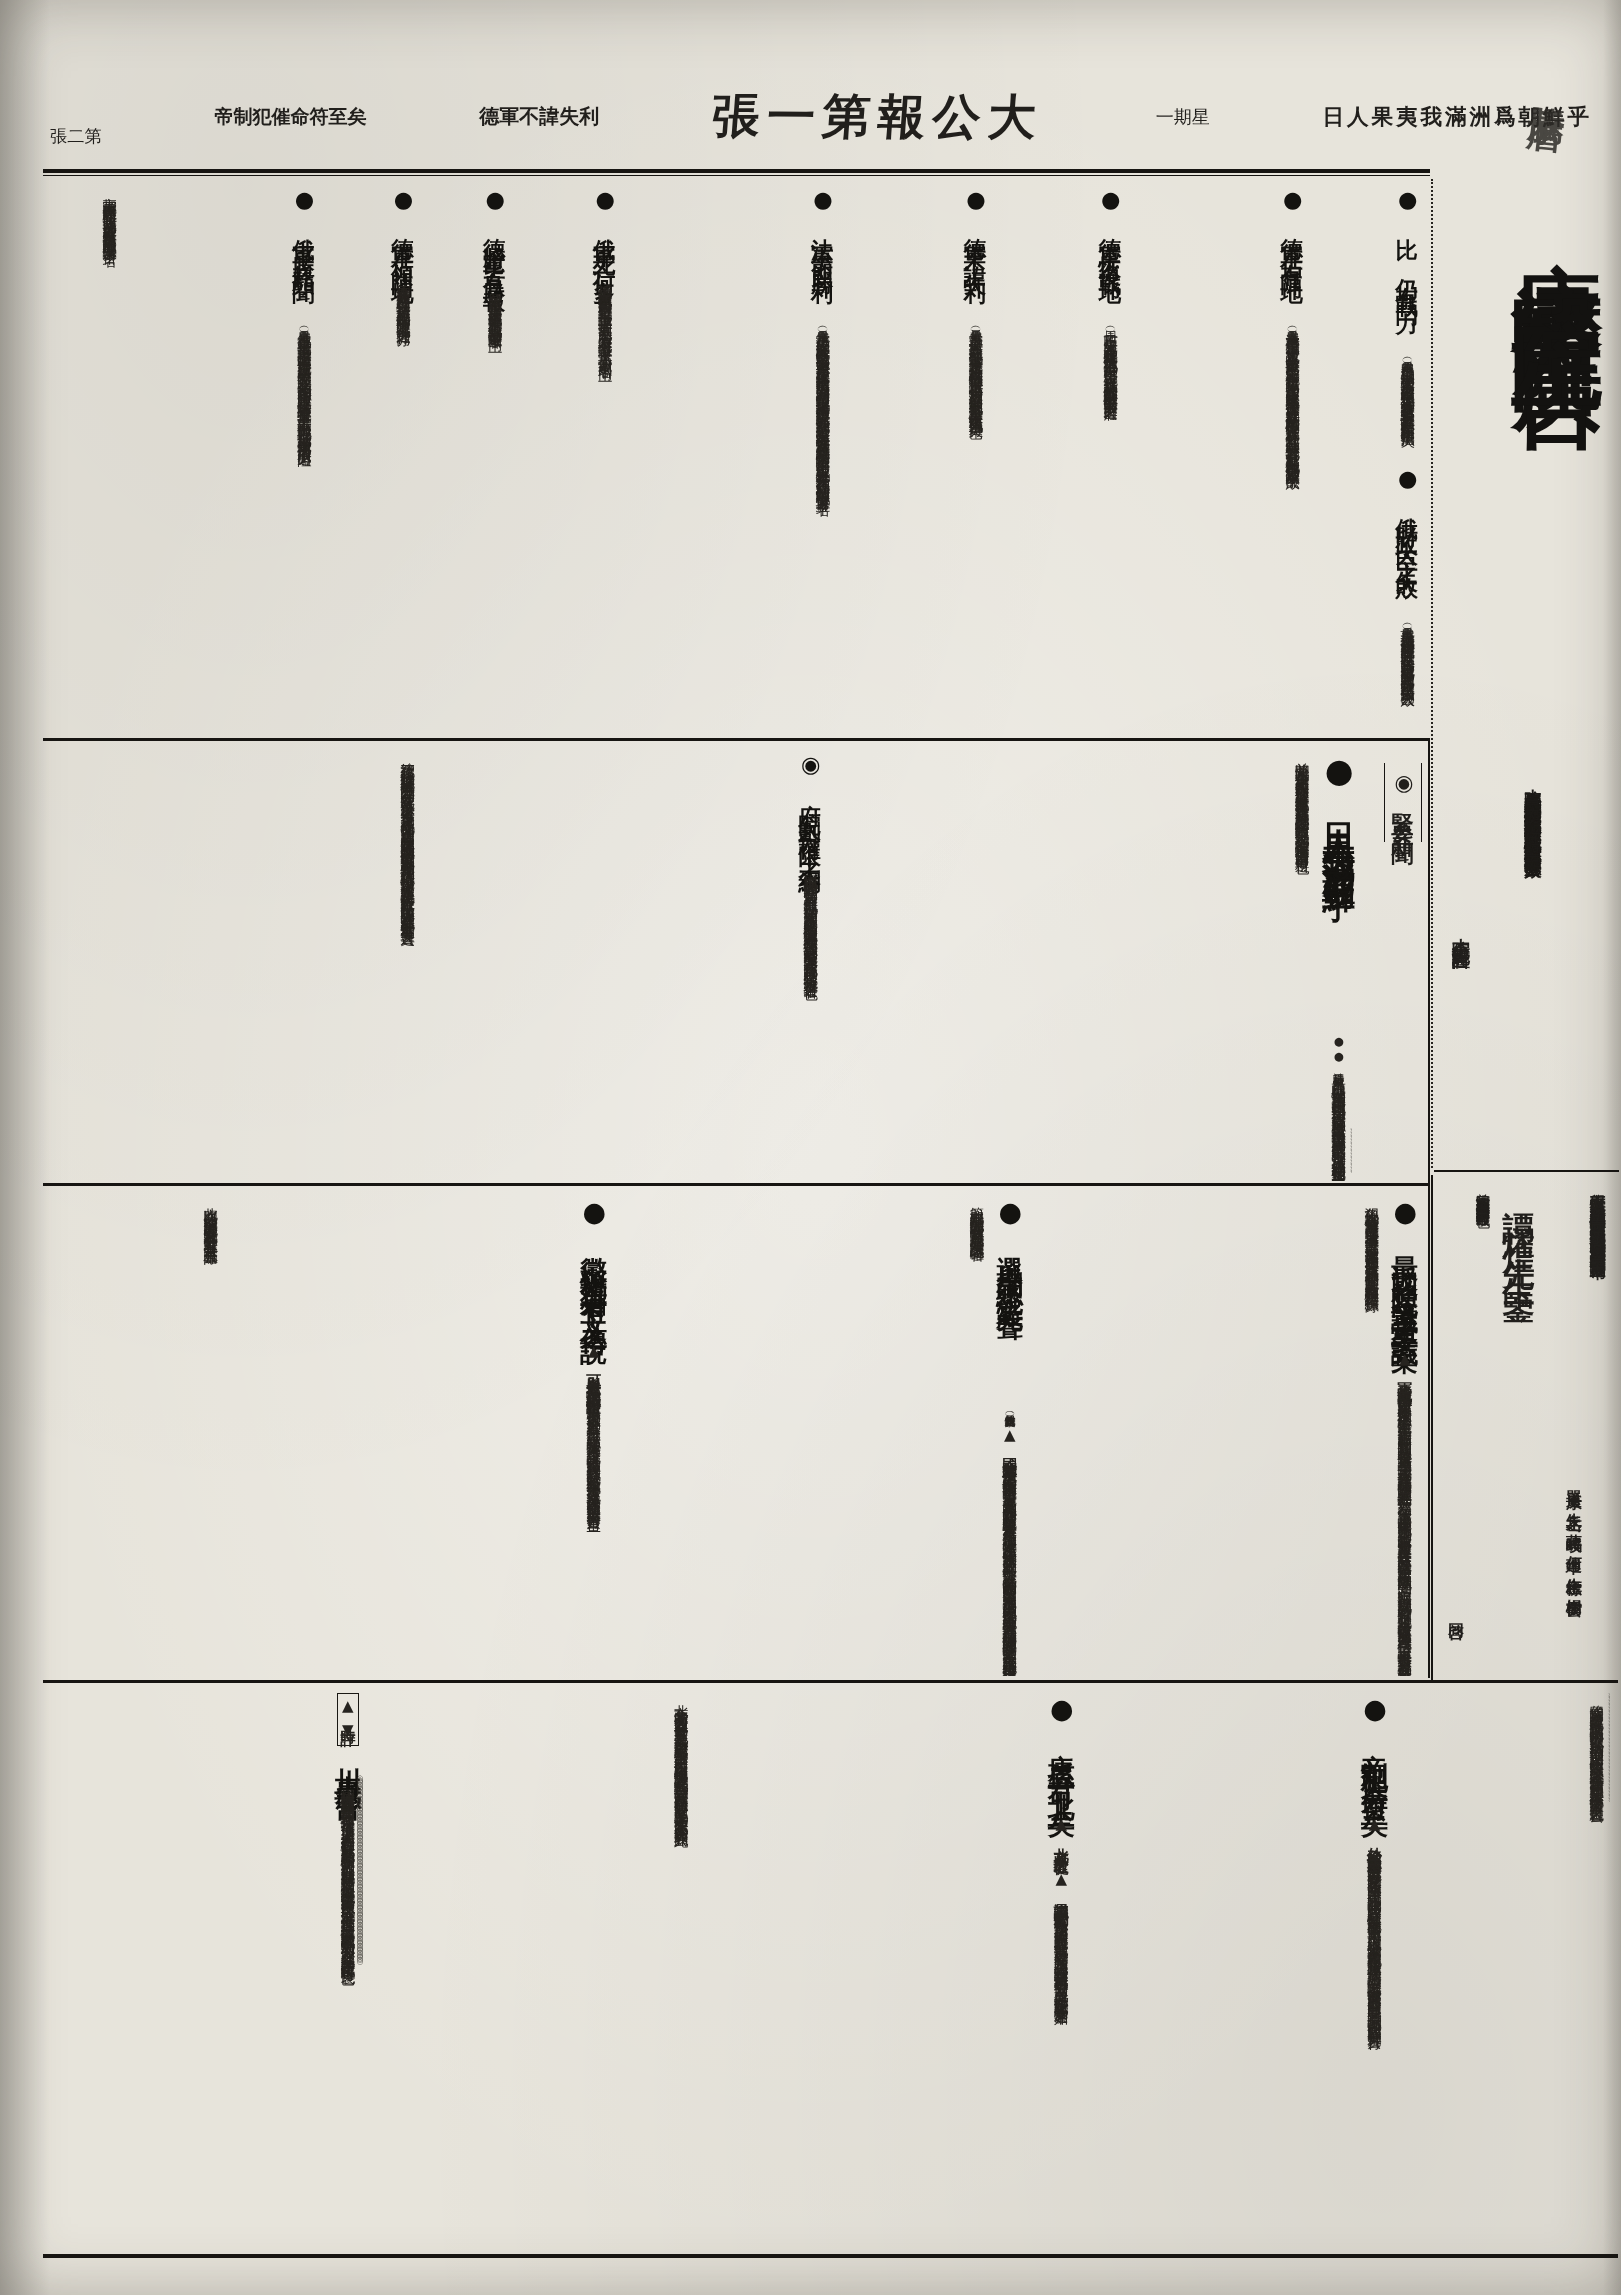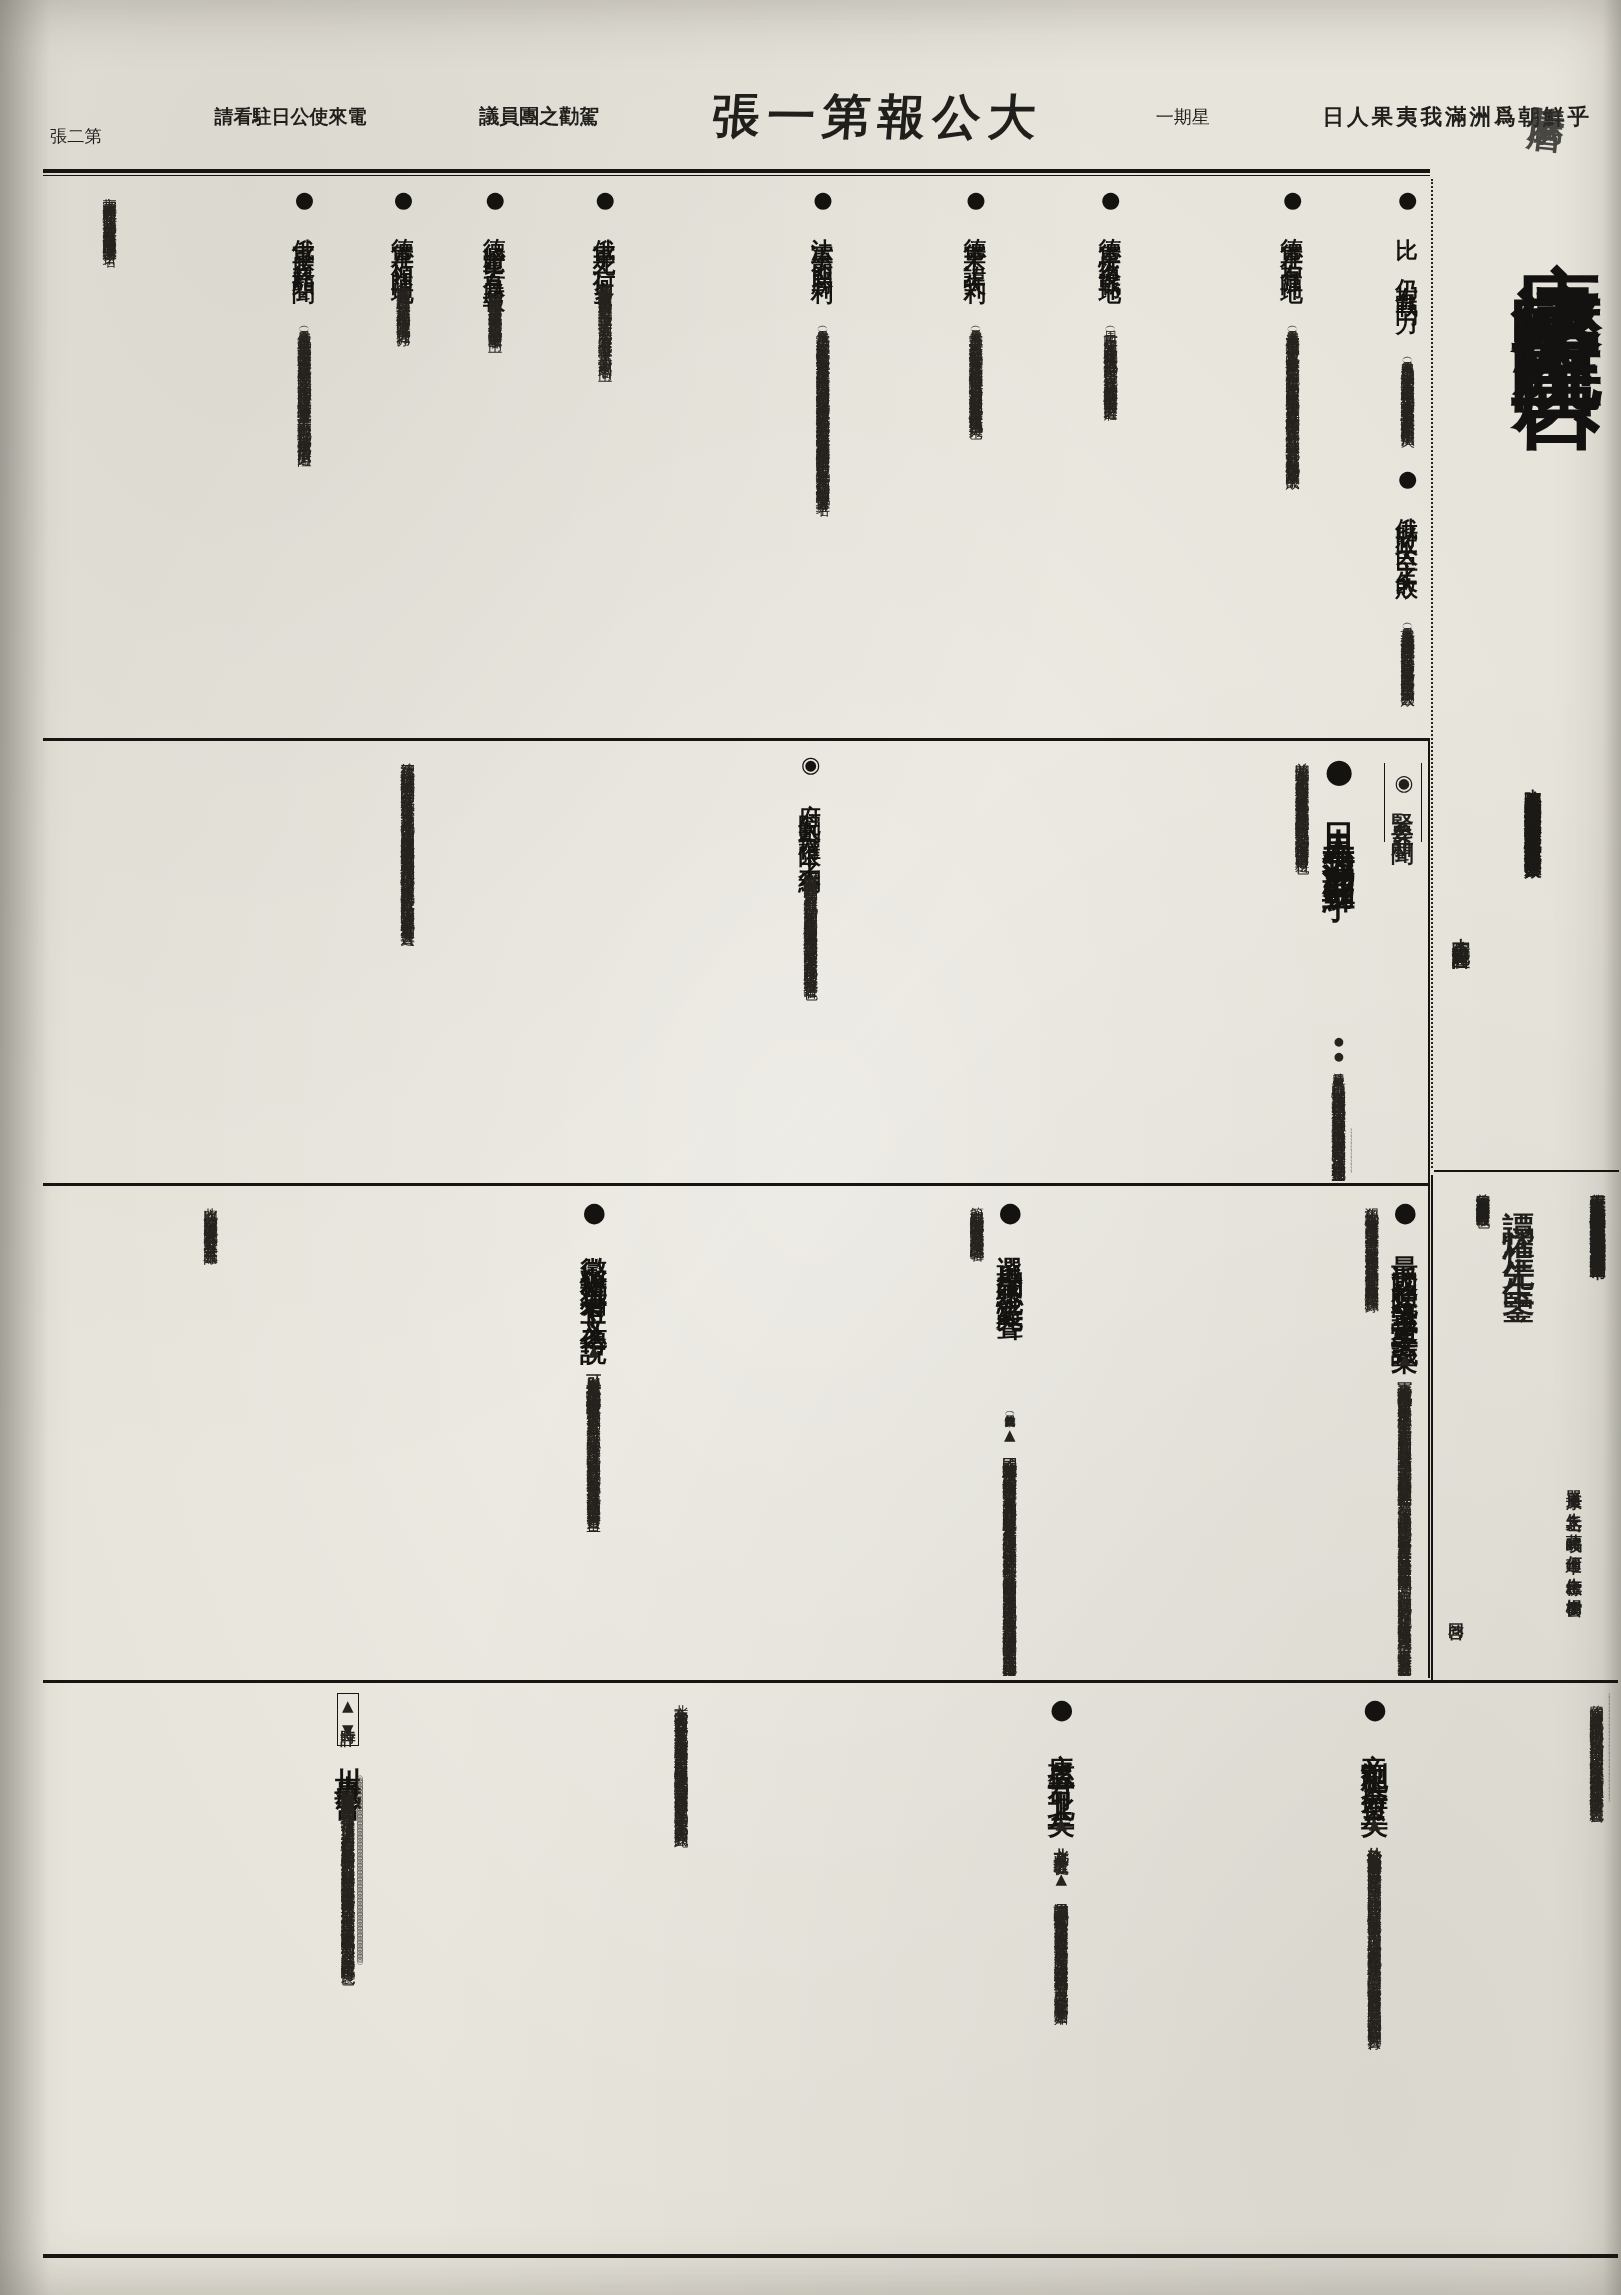--- a/index.html
+++ b/index.html
@@ -103,22 +103,22 @@
 <body>
 
 <div id="page">
   <div class="edge-shade"></div>
   <div class="edge-shade-r"></div>
 
   <div id="masthead">
     <div class="mh mh-date">日人果夷我滿洲爲朝鮮乎</div>
     <div class="mh mh-week">一期星</div>
     <div class="mh mh-title">張一第報公大</div>
-    <div class="mh mh-issue">議員團之勸駕</div>
-    <div class="mh mh-lunar">請看駐日公使來電</div>
+    <div class="mh mh-issue">德軍不諱失利</div>
+    <div class="mh mh-lunar">帝制犯催命符至矣</div>
     <div class="mh mh-edition">張二第</div>
   </div>
   <div class="hand">騰于曆</div>
 
   <div class="hline" style="left:43px;top:169px;width:1387px;height:3.6px;"></div>
   <div class="hline" style="left:43px;top:175px;width:1387px;height:1.4px;"></div>
   <div class="hline" style="left:43px;top:738px;width:1387px;height:2.9px;"></div>
   <div class="hline" style="left:43px;top:1183px;width:1387px;height:2.9px;"></div>
   <div class="hline" style="left:43px;top:1680px;width:1575px;height:2.9px;"></div>
   <div class="hline" style="left:43px;top:2254px;width:1575px;height:4.3px;"></div>

